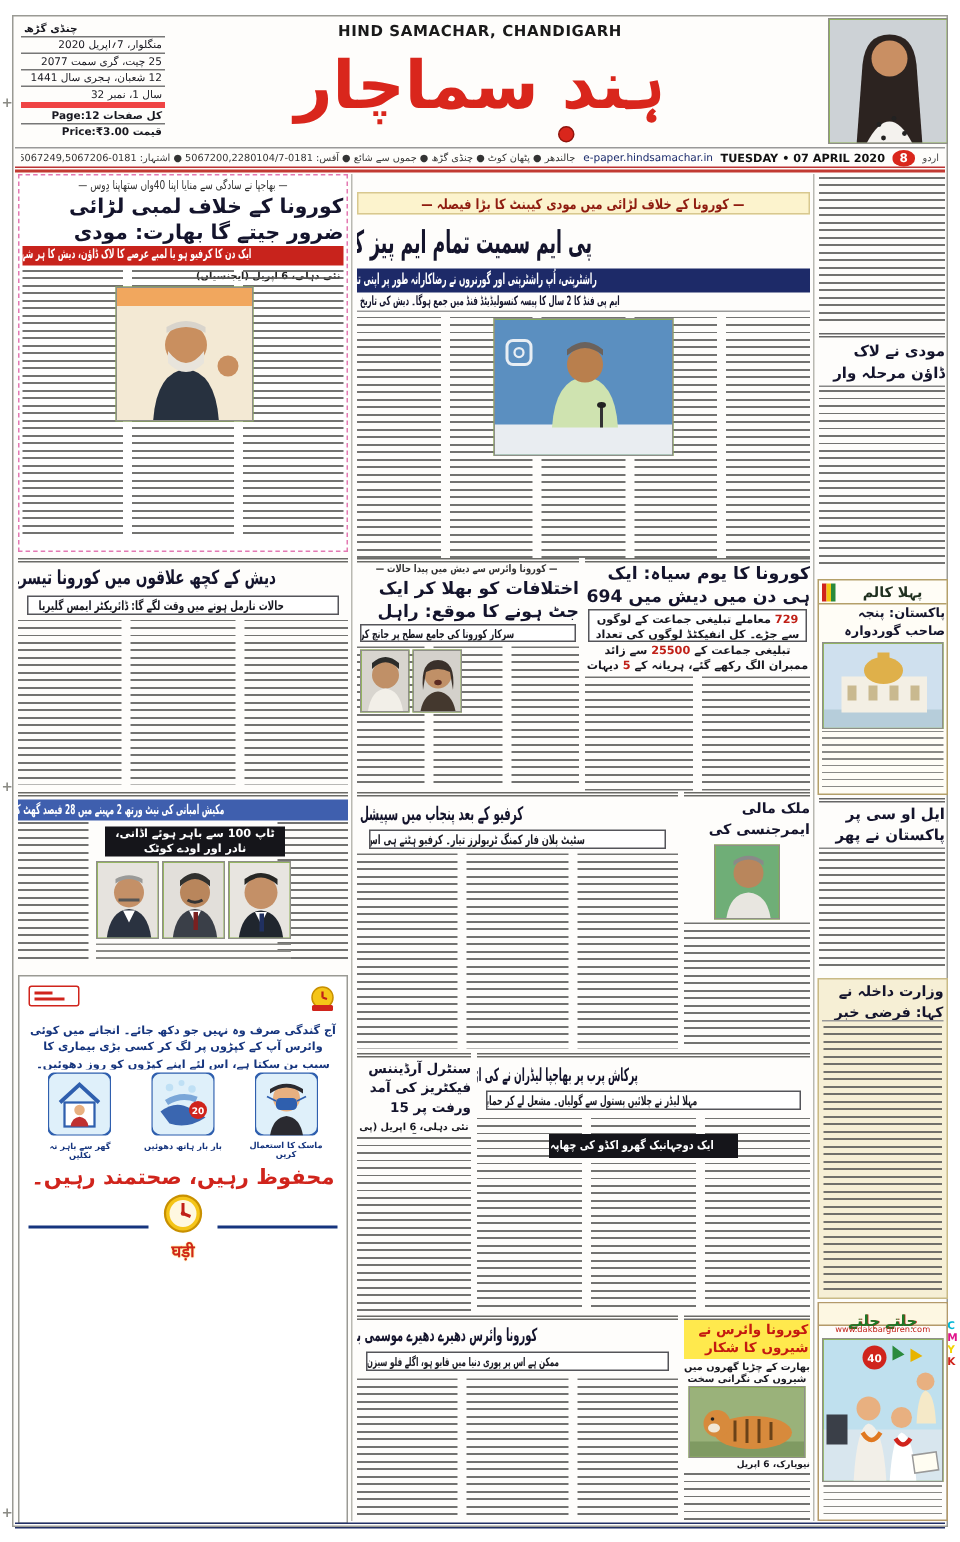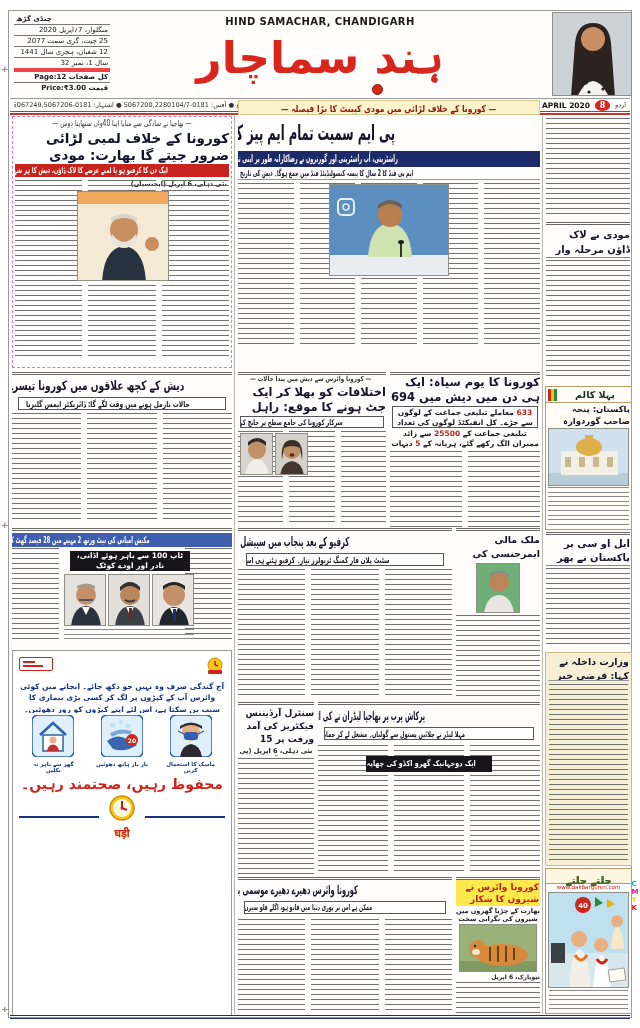--- a/index.html
+++ b/index.html
@@ -84,21 +84,21 @@
   <span style="font-size:7px;color:#1a2a6b">e-paper.hindsamachar.in</span>
   <span class="b" style="font-size:7.5px;color:#111">TUESDAY • 07 APRIL 2020</span>
   <span class="b c" style="background:#d9261c;color:#fff;border-radius:50%/46%;min-width:15px;font-size:8px;padding:1px 2px">8</span>
   <span class="rtl tiny" style="color:#444">اردو</span>
 </div>
 <div class="a redrule" style="left:10px;top:113px;width:620px;height:2px"></div>
 
 <div class="a vr" style="left:234px;top:116px;height:898px"></div>
 <div class="a vr" style="left:542px;top:116px;height:898px"></div>
 
-<div class="a" style="left:238px;top:100px;width:302px;height:254px">
+<div class="a" style="left:238px;top:128px;width:302px;height:254px">
   <div class="kickbar" style="height:15px;font-size:9.5px;line-height:15px;border:1px solid #d8c88f"><span class="condense sx8">— کورونا کے خلاف لڑائی میں مودی کیبنٹ کا بڑا فیصلہ —</span></div>
   <div class="hd" style="height:36px;font-size:21px;line-height:36px"><span class="condense sx55">پی ایم سمیت تمام ایم پیز کی سیلری میں 30 فیصد کی کٹوتی</span></div>
   <div class="barnavy" style="height:16px;font-size:10px;line-height:16px"><span class="condense sx5">راشٹرپتی، اُپ راشٹرپتی اور گورنروں نے رضاکارانہ طور پر اپنی تنخواہوں میں 30 فیصد کی کٹوتی کرنے کی اپیل کی</span></div>
   <div class="hd" style="height:13px;font-size:8.5px;line-height:13px;border-bottom:1px solid #999"><span class="condense sx55">ایم پی فنڈ کا 2 سال کا پیسہ کنسولیڈیٹڈ فنڈ میں جمع ہوگا۔ دیش کی تاریخ میں پہلی بار ویڈیو کانفرنسنگ کے ذریعے ہوئی کیبنٹ میٹنگ</span></div>
   <div style="position:relative;height:170px;padding-top:3px">
     <div class="cols" style="height:164px">
       <div class="gk"></div>
         <div class="gk"></div>
         <div class="gk"></div>
         <div class="gk"></div>
@@ -377,21 +377,21 @@
             <path d="M4 42 Q6 28 16 27 Q26 28 28 42 Z" fill="#44382e"></path>
           </svg>
       </span>
     </div>
   </div>
 </div>
 
 <div class="a sep" style="left:390px;top:372px;width:150px;height:154px">
   <div class="hd" style="font-size:11.5px;height:30px;line-height:15px">کورونا کا یوم سیاہ: ایک ہی دن میں دیش میں 694 نئے معاملے</div>
   <div class="boxsub rtl" style="font-size:7.5px;line-height:10px;height:22px;margin:1px 2px;padding:1px">
-    <span style="color:#c02018">633</span> <span>معاملے تبلیغی جماعت کے لوگوں سے جڑے۔ کل انفیکٹڈ لوگوں کی تعداد</span>  
+    <span style="color:#c02018">729</span> <span>معاملے تبلیغی جماعت کے لوگوں سے جڑے۔ کل انفیکٹڈ لوگوں کی تعداد</span>  
   </div>
   <div class="rtl c b" style="font-size:7.5px;line-height:10px;height:20px;overflow:hidden">
     <span>تبلیغی جماعت کے</span> <span style="color:#c02018">25500</span> <span>سے زائد ممبران الگ رکھے گئے، ہریانہ کے</span> <span style="color:#c02018">5</span> <span>دیہات سیل</span>
   </div>
   <div class="cols" style="height:76px;margin-top:2px">
       <div class="gk"></div>
       <div class="gk"></div>
     </div>
 </div>
 

